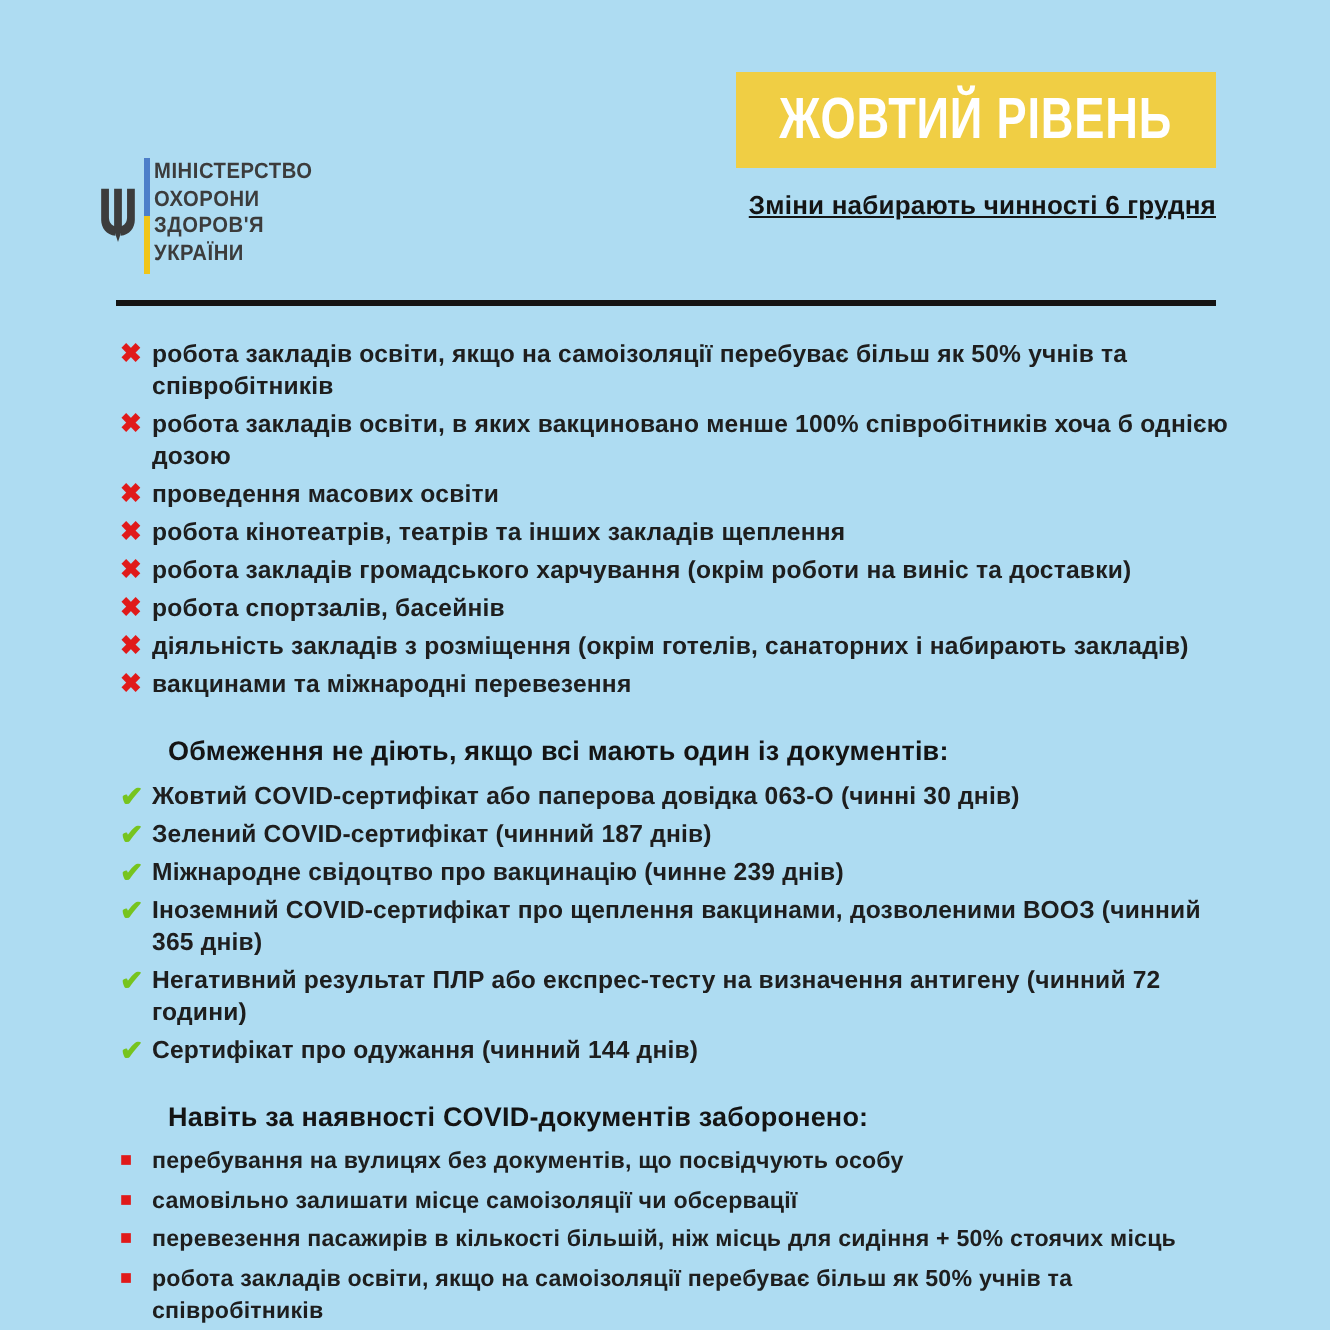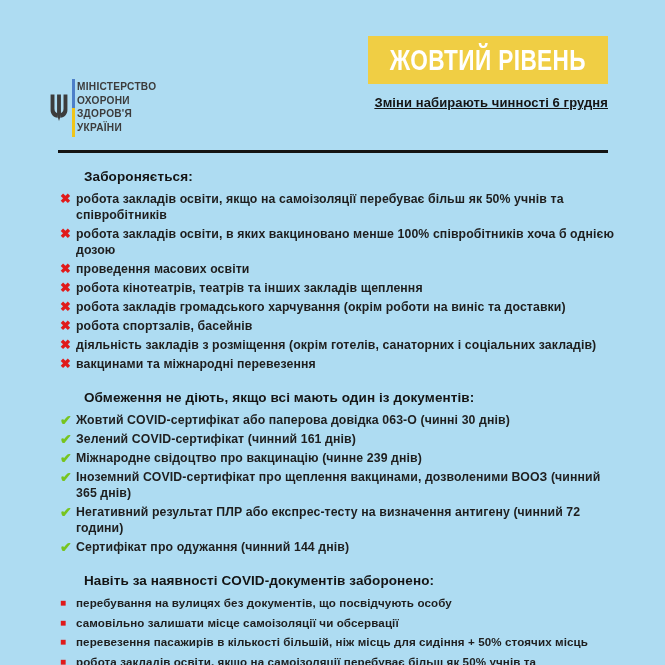--- a/index.html
+++ b/index.html
@@ -74,21 +74,20 @@
       </div>
       <div class="effective-note">Зміни набирають чинності 6 грудня</div>
     </div>
   </div>
 
   <div class="divider"></div>
 
   <div class="main">
 
     <div class="section sec-prohibited">
-      <div class="section-title">Забороняється:</div>
       <div>
 
           <div class="item">
             <span class="bullet cross">✖</span>
             <span class="item-text">робота закладів освіти, якщо на самоізоляції перебуває більш як 50% учнів та співробітників</span>
           </div>
 
           <div class="item">
             <span class="bullet cross">✖</span>
             <span class="item-text">робота закладів освіти, в яких вакциновано менше 100% співробітників хоча б однією дозою</span>
@@ -109,42 +108,42 @@
             <span class="item-text">робота закладів громадського харчування (окрім роботи на виніс та доставки)</span>
           </div>
 
           <div class="item">
             <span class="bullet cross">✖</span>
             <span class="item-text">робота спортзалів, басейнів</span>
           </div>
 
           <div class="item">
             <span class="bullet cross">✖</span>
-            <span class="item-text">діяльність закладів з розміщення (окрім готелів, санаторних і соціальних закладів)</span>
+            <span class="item-text">діяльність закладів з розміщення (окрім готелів, санаторних і набирають закладів)</span>
           </div>
 
           <div class="item">
             <span class="bullet cross">✖</span>
             <span class="item-text">вакцинами та міжнародні перевезення</span>
           </div>
         </div>
     </div>
 
     <div class="section sec-exemptions">
       <div class="section-title">Обмеження не діють, якщо всі мають один із документів:</div>
       <div>
 
           <div class="item">
             <span class="bullet check">✔</span>
             <span class="item-text">Жовтий COVID-сертифікат або паперова довідка 063-О (чинні 30 днів)</span>
           </div>
 
           <div class="item">
             <span class="bullet check">✔</span>
-            <span class="item-text">Зелений COVID-сертифікат (чинний 161 днів)</span>
+            <span class="item-text">Зелений COVID-сертифікат (чинний 187 днів)</span>
           </div>
 
           <div class="item">
             <span class="bullet check">✔</span>
             <span class="item-text">Міжнародне свідоцтво про вакцинацію (чинне 239 днів)</span>
           </div>
 
           <div class="item">
             <span class="bullet check">✔</span>
             <span class="item-text">Іноземний COVID-сертифікат про щеплення вакцинами, дозволеними ВООЗ (чинний 365 днів)</span>

